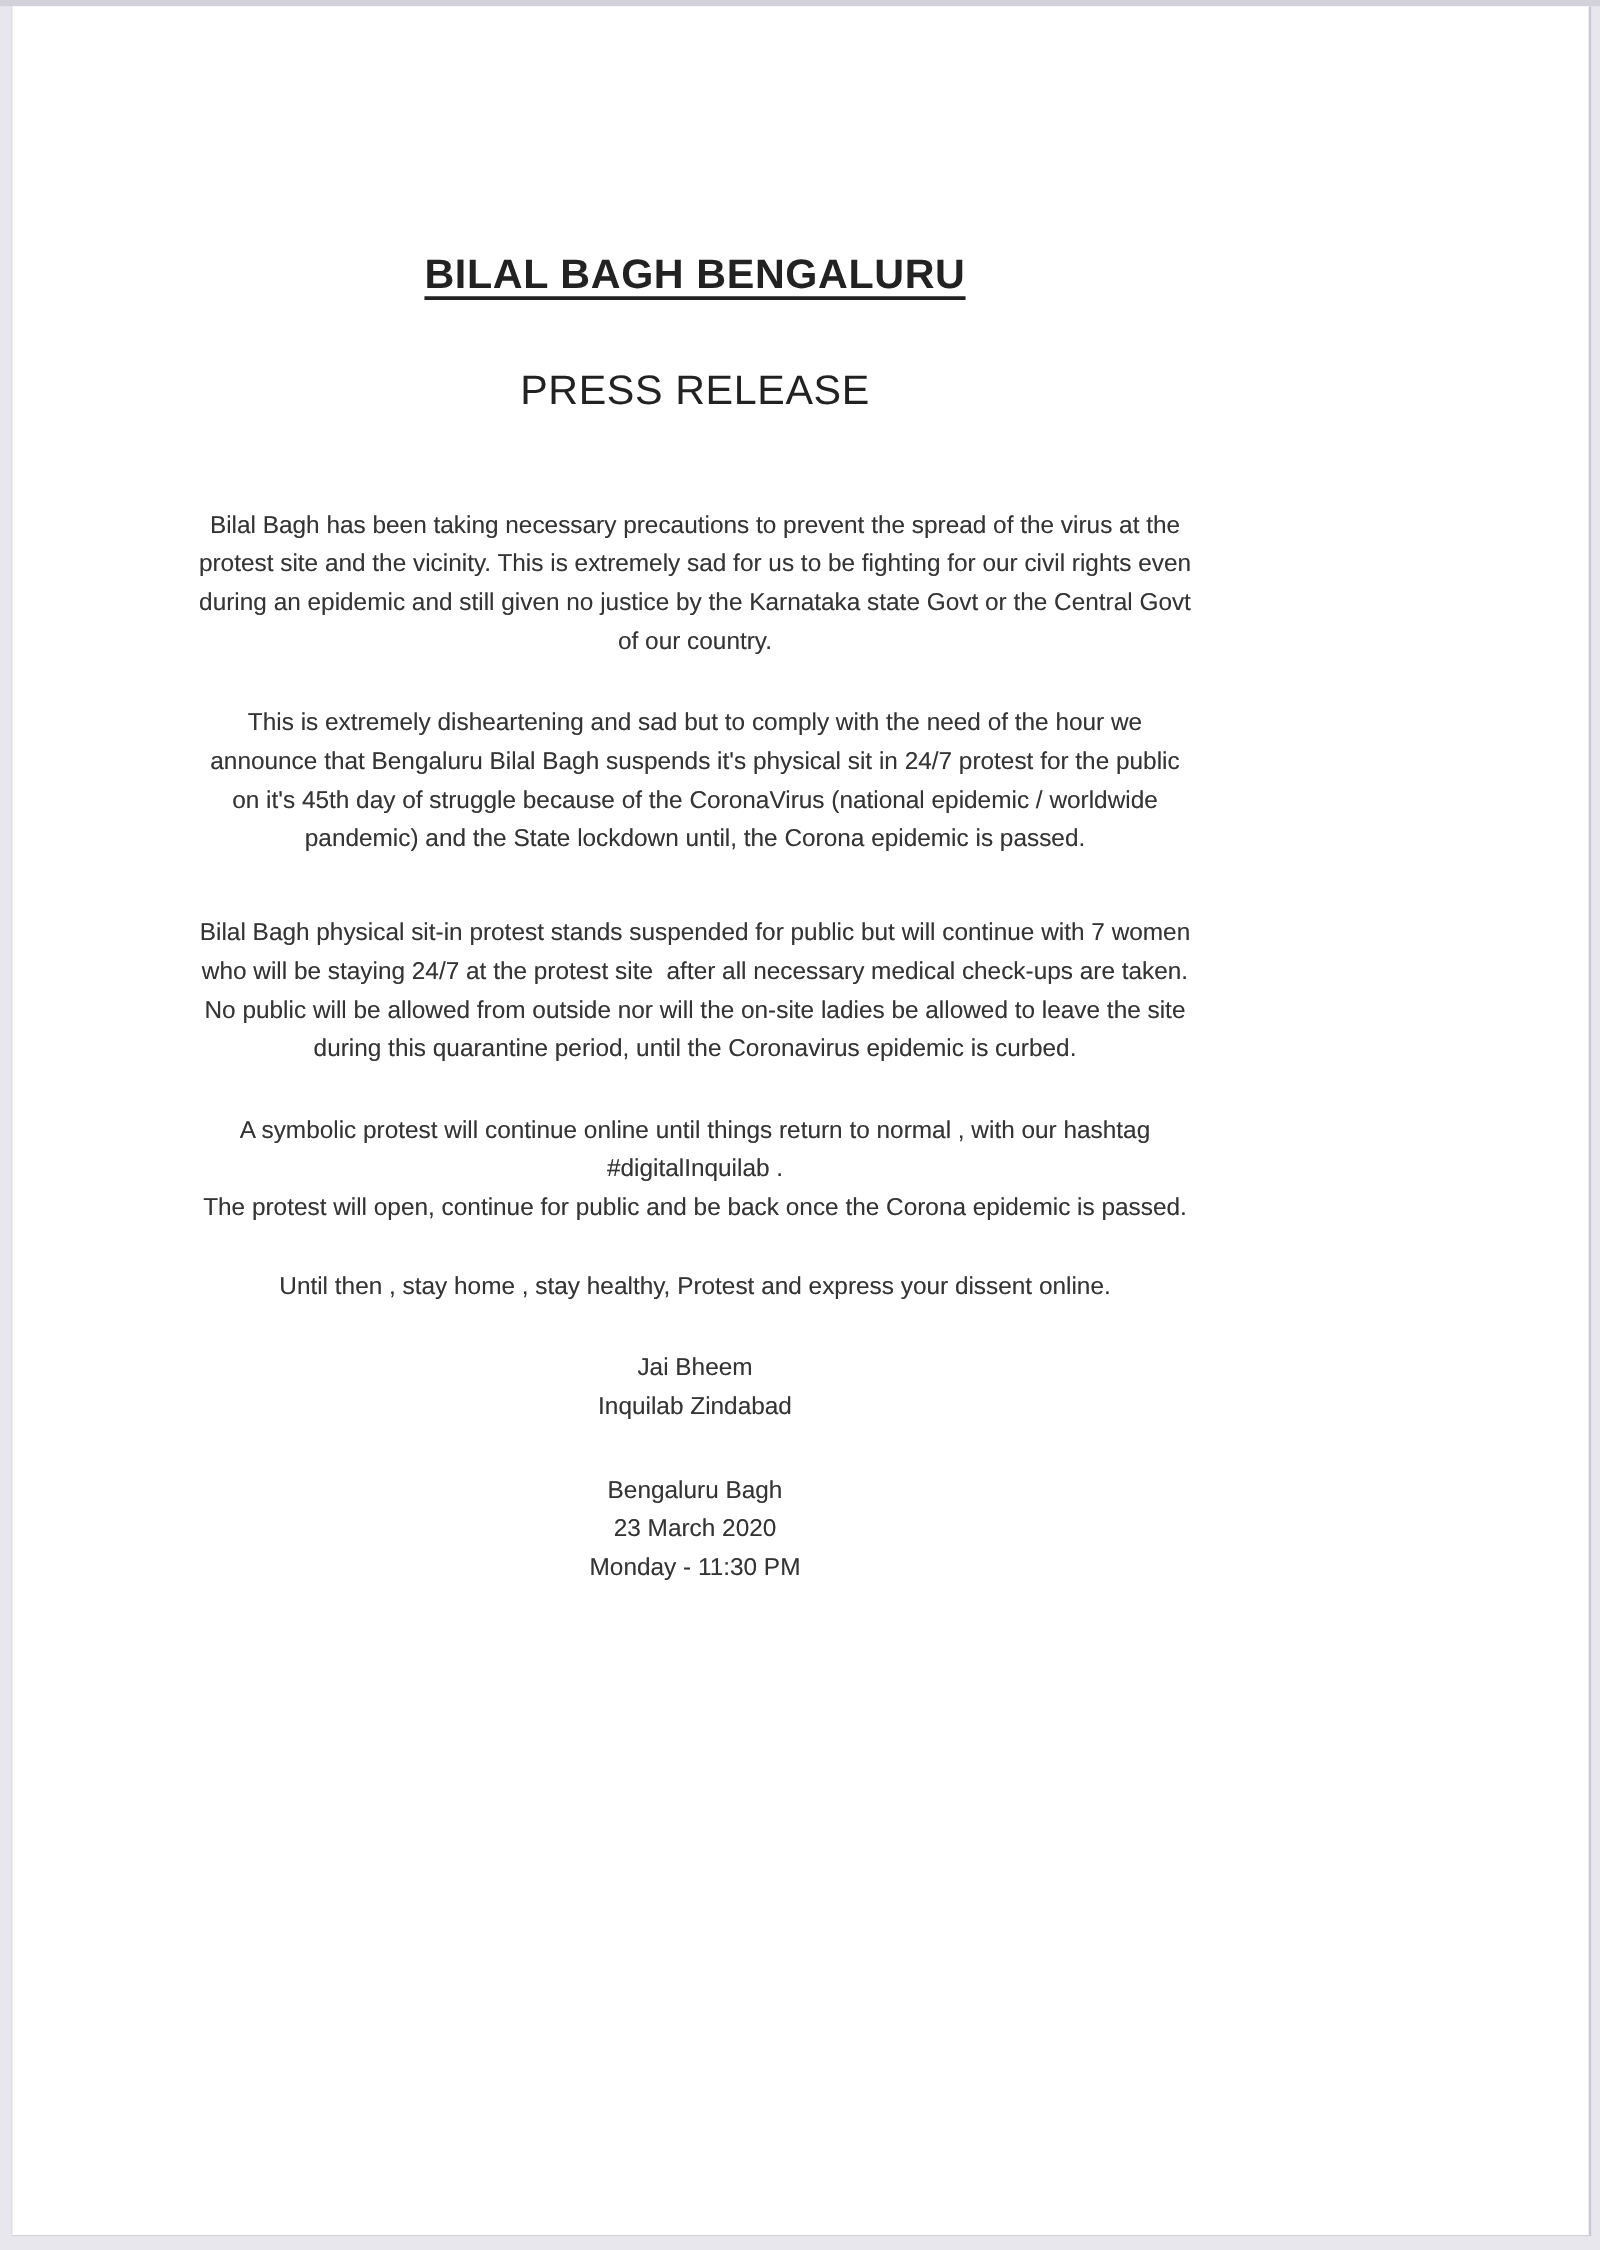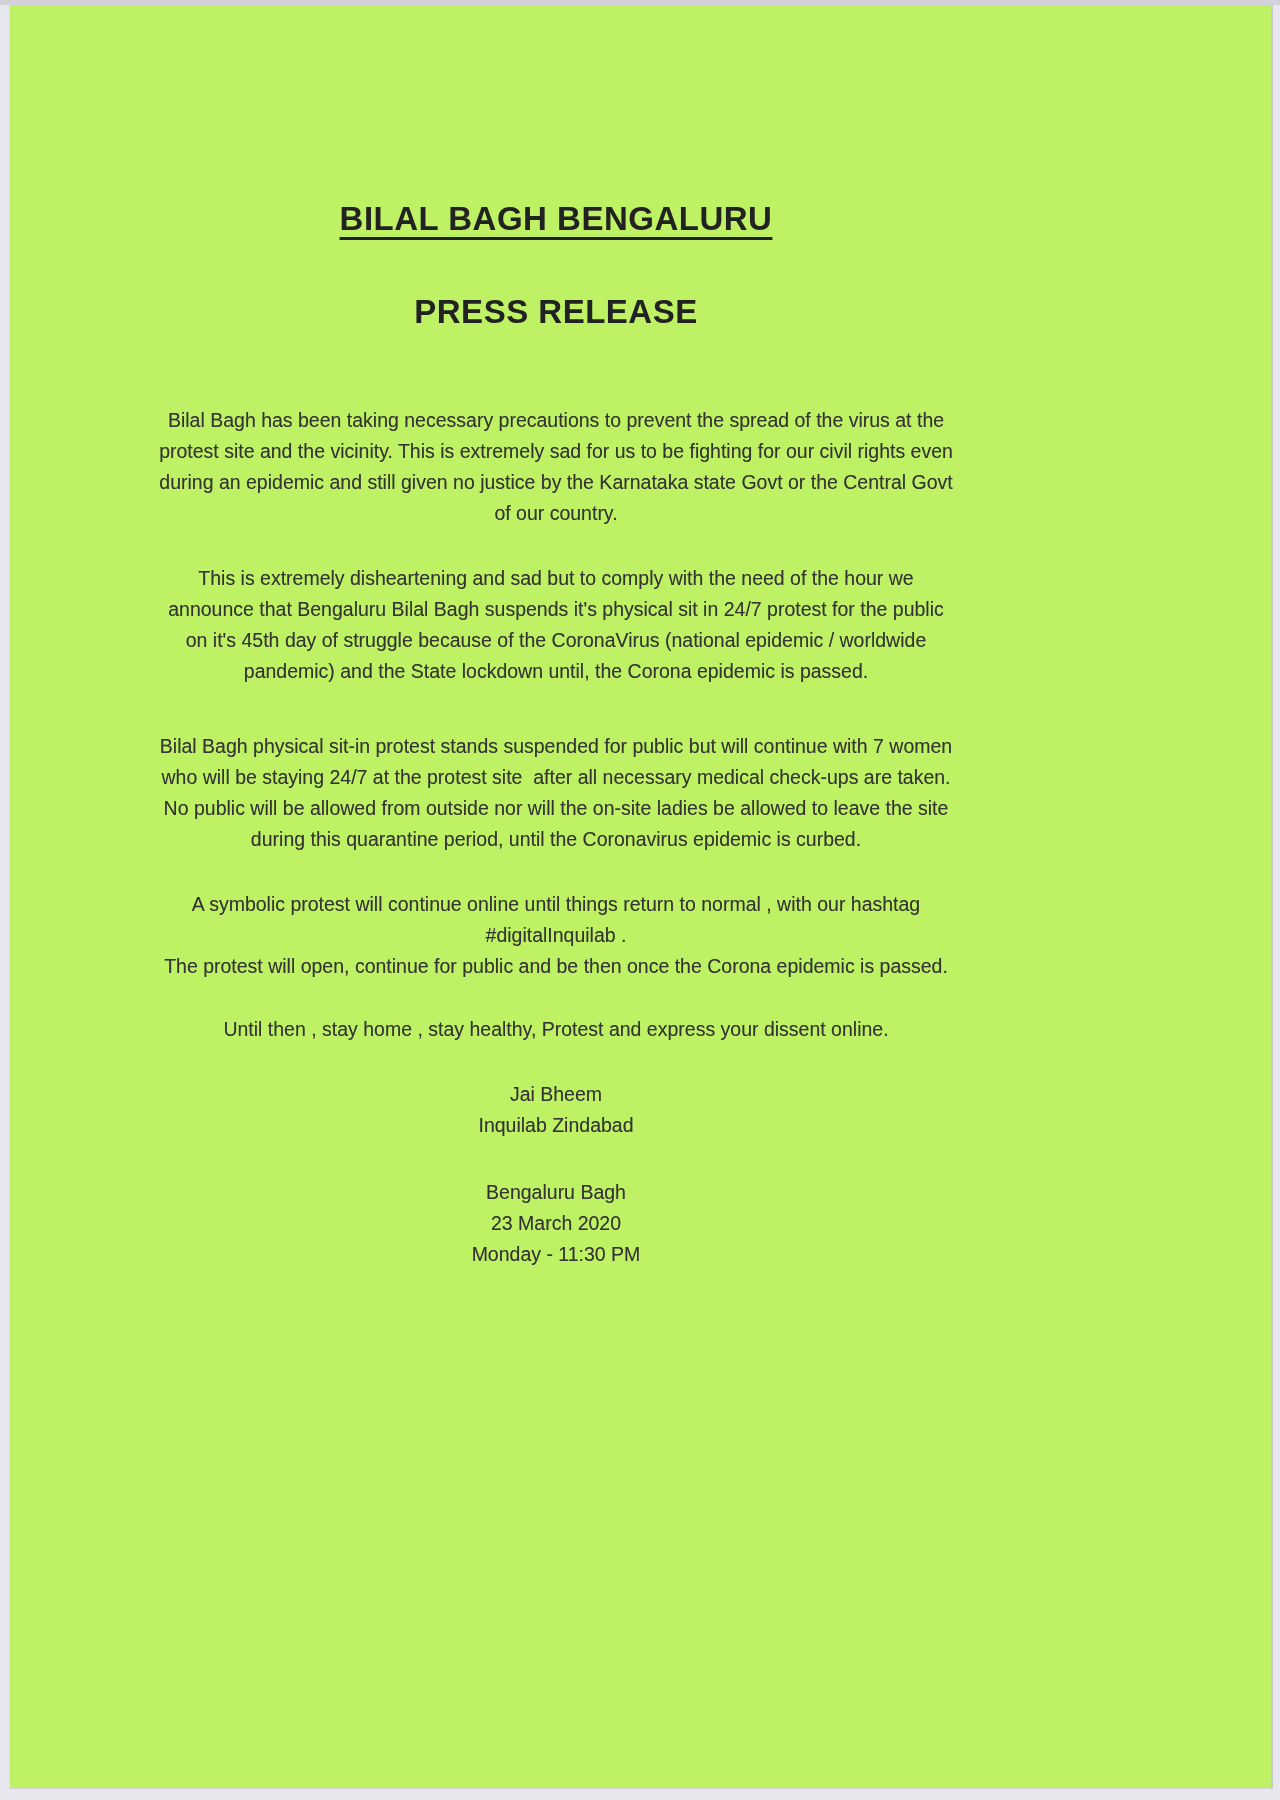--- a/index.html
+++ b/index.html
@@ -25,21 +25,21 @@
     left: 0; top: 0;
     width: 1280px; height: 5px;
     background: #d3d1d9;
   }
   .sheet {
     position: absolute;
     left: 10px;
     top: 5px;
     width: 1261px;
     height: 1783px;
-    background: #bef264;
+    background: #ffffff;
     border-right: 2px solid #c8c6d0;
     border-bottom: 1px solid #d2d0d8;
     box-shadow: -1px 0 0 #dddbe3;
   }
   .content {
     position: absolute;
     left: 130px;   
     top: 0;
     width: 832px;
     color: #303030;
@@ -52,21 +52,21 @@
     letter-spacing: 0.5px;
     text-decoration: underline;
     text-decoration-thickness: 3px;
     text-underline-offset: 7px;
     color: #222;
   }
   .doc-subtitle {
     margin-top: 55px;
     text-align: center;
     font-size: 33px;
-    font-weight: bold;
+    font-weight: normal;
     letter-spacing: 0.5px;
     color: #222;
   }
   .body-text {
     margin-top: 74px;
     font-size: 19.5px;
     line-height: 31px;
     color: #343434;
     text-shadow: 0 0 0.5px rgba(40,40,40,0.35);
   }
@@ -119,21 +119,21 @@
         <div class="para">
           <div class="line">Bilal Bagh physical sit-in protest stands suspended for public but will continue with 7 women</div>
           <div class="line">who will be staying 24/7 at the protest site  after all necessary medical check-ups are taken.</div>
           <div class="line">No public will be allowed from outside nor will the on-site ladies be allowed to leave the site</div>
           <div class="line">during this quarantine period, until the Coronavirus epidemic is curbed.</div>
         </div>
 
         <div class="para gap-small">
           <div class="line">A symbolic protest will continue online until things return to normal , with our hashtag</div>
           <div class="line">#digitalInquilab .</div>
-          <div class="line">The protest will open, continue for public and be then once the Corona epidemic is passed.</div>
+          <div class="line">The protest will open, continue for public and be back once the Corona epidemic is passed.</div>
         </div>
 
         <div class="para">
           <div class="line">Until then , stay home , stay healthy, Protest and express your dissent online.</div>
         </div>
 
         <div class="para signoff">
           <div class="line">Jai Bheem</div>
           <div class="line">Inquilab Zindabad</div>
         </div>

